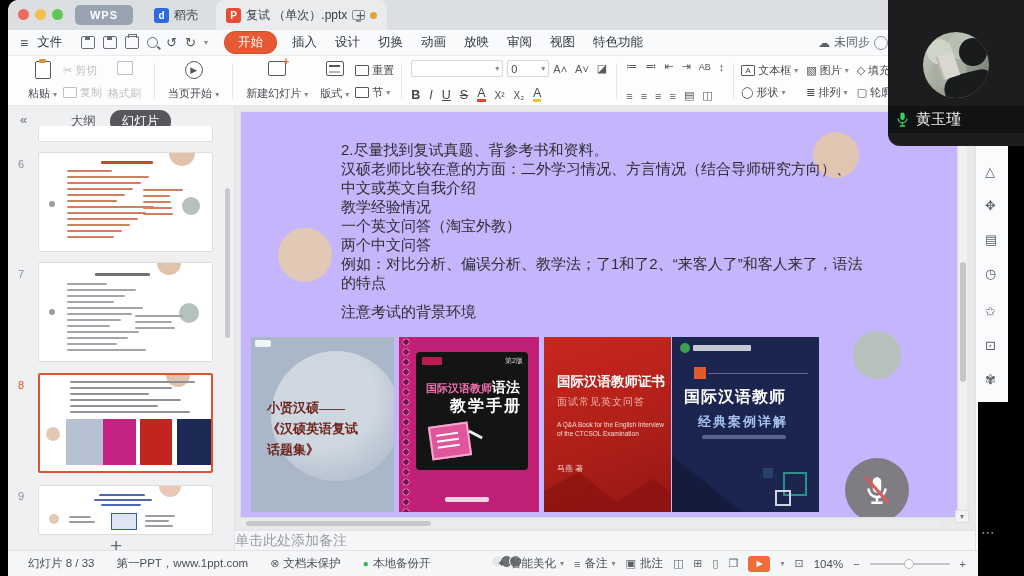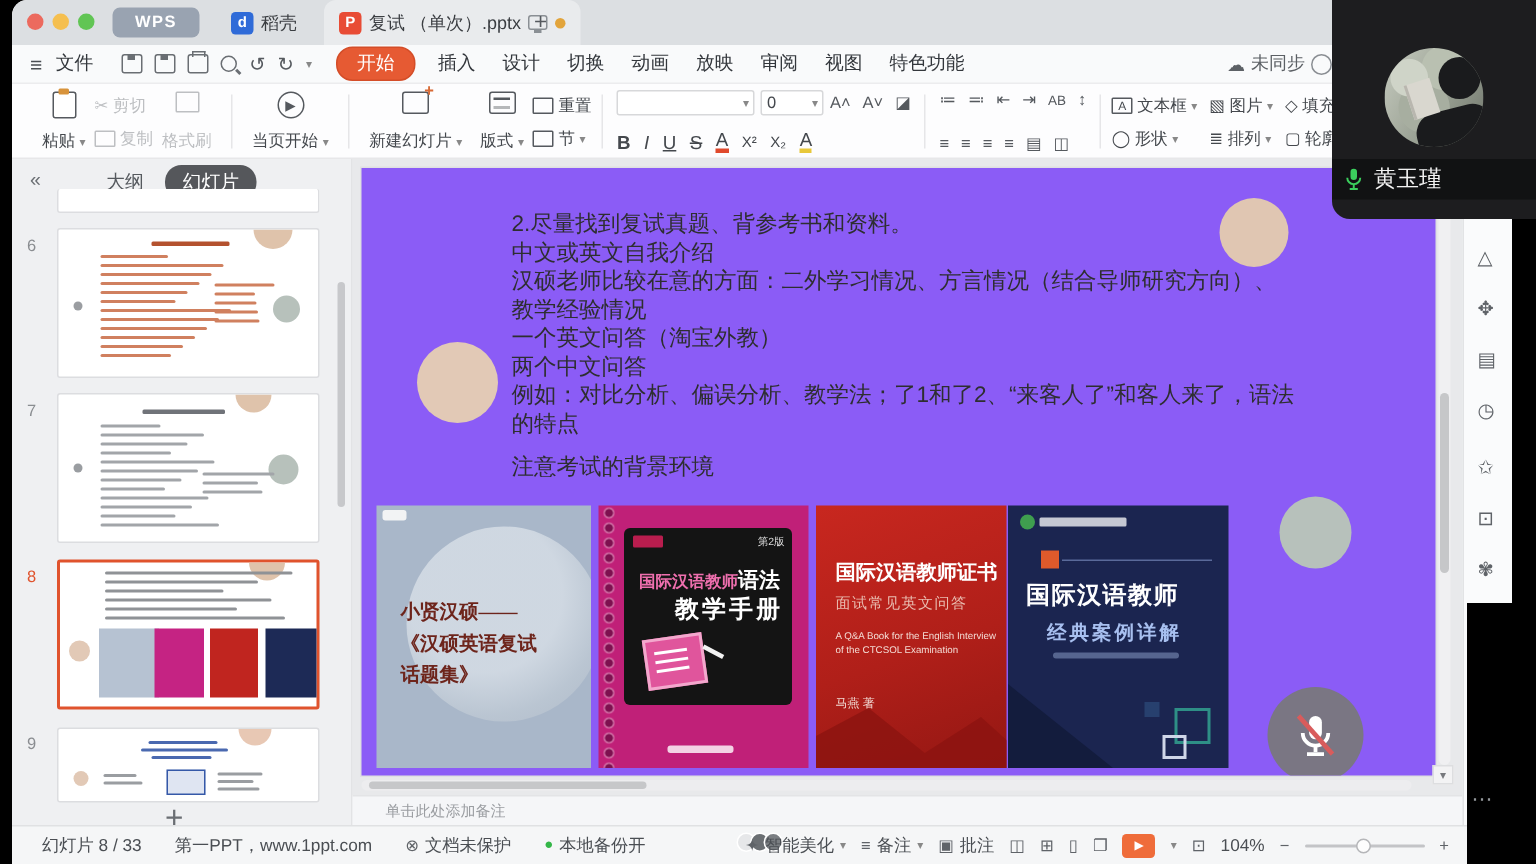--- a/index.html
+++ b/index.html
@@ -93,21 +93,21 @@
     border:1px solid #dcdde0; border-radius:2px; overflow:hidden; }
   .thumbnum { position:absolute; left:10px; font-size:11px; color:#8a8d91; }
   .tl-line { position:absolute; height:2px; border-radius:1px; }
   .half-moon { position:absolute; width:24px; height:12px; border-radius:0 0 24px 24px; background:#dfc3ab; }
   .dotdeco { position:absolute; border-radius:50%; }
   #panel-scroll { position:absolute; right:4px; top:82px; width:5px; height:150px; background:#c7c8cb; border-radius:3px; }
   #add-slide { position:absolute; left:102px; top:428px; font-size:21px; color:#6a6e73; font-weight:300; }
 
   
   #canvas { position:relative; flex:1; }
-  #slide { position:absolute; left:6px; top:6px; width:716px; height:405px; background:#8b5cf6;
+  #slide { position:absolute; left:6px; top:6px; width:716px; height:405px; background:#c4b5fd;
     box-shadow:0 0 0 1px #dfe0e2; overflow:hidden; }
   #slidetext { position:absolute; left:100px; top:28px; font-size:15px; line-height:19px; color:#2e2e30; z-index:2;}
   #slidetext .ln { white-space:nowrap; min-height:19px; }
   #slidetext .gap { height:10px; }
   .deco { position:absolute; border-radius:50%; z-index:1; }
   #books { position:absolute; left:10px; top:225px; height:175px; display:flex; align-items:flex-start; z-index:2; }
   .book { position:relative; height:175px; overflow:hidden; }
   
   #book1 { width:143px; background:#a9b7c9; margin-right:5px; }
   #book1 .moon { position:absolute; left:20px; top:14px; width:130px; height:130px; border-radius:50%;
@@ -163,21 +163,21 @@
     background:rgba(120,120,120,.92); z-index:5; display:flex; align-items:center; justify-content:center; }
 
   #hscroll { position:absolute; left:6px; top:414px; width:700px; height:7px; background:#ededef; border-radius:4px; }
   #hscroll .thumb { position:absolute; left:5px; top:1px; width:185px; height:5px; background:#c6c7c9; border-radius:3px; }
   #vscroll { position:absolute; right:8px; top:6px; width:8px; height:398px; background:#f0f0f2; border-radius:4px; }
   #vscroll .thumb { position:absolute; left:1px; top:150px; width:6px; height:120px; background:#c6c7c9; border-radius:3px; }
   #vscroll-btn { position:absolute; right:6px; top:404px; width:14px; height:13px; background:#f3f3f4;
     border:1px solid #dddee0; font-size:8px; color:#77797d; display:flex; align-items:center; justify-content:center;}
   #notesbar { position:absolute; left:0; right:0; top:424px; height:20px; background:#f5f6f8;
     border-top:1px solid #e3e4e6; display:flex; align-items:center; }
-  #notesbar span { margin-left:22px; font-size:10px; color:#9a9da1; }
+  #notesbar span { margin-left:0; font-size:14px; color:#9a9da1; }
 
   
   #rightrail { position:relative; width:33px; background:#fafbfc; border-left:1px solid #e2e3e5; }
   .railic { position:absolute; left:9px; font-size:13px; color:#5f6368; }
 
   
   #statusbar { position:relative; height:26px; background:#f5f6f7; border-top:1px solid #e0e1e3;
     display:flex; align-items:center; font-size:11.5px; color:#4a4e53; }
   #sb-left { display:flex; align-items:center; gap:22px; padding-left:20px; }
   .sbitem { display:flex; align-items:center; gap:4px; white-space:nowrap; }
@@ -489,22 +489,22 @@
     </div>
 
     <div id="canvas">
       <div id="slide">
         <div class="deco" style="left:572px;top:20px;width:46px;height:46px;background:#e0c6b2"></div>
         <div class="deco" style="left:37px;top:116px;width:54px;height:54px;background:#e2c9b6"></div>
         <div class="deco" style="left:612px;top:219px;width:48px;height:48px;background:#b7c1bb"></div>
 
         <div id="slidetext">
           <div class="ln">2.尽量找到复试真题、背参考书和资料。</div>
+          <div class="ln">汉硕老师比较在意的方面：二外学习情况、方言情况（结合导师研究方向）、</div>
           <div class="ln">中文或英文自我介绍</div>
-          <div class="ln">汉硕老师比较在意的方面：二外学习情况、方言情况（结合导师研究方向）、</div>
           <div class="ln">教学经验情况</div>
           <div class="ln">一个英文问答（淘宝外教）</div>
           <div class="ln">两个中文问答</div>
           <div class="ln">例如：对比分析、偏误分析、教学法；了1和了2、“来客人了”和客人来了，语法</div>
           <div class="ln">的特点</div>
           <div class="gap"></div>
           <div class="ln">注意考试的背景环境</div>
         </div>
 
         <div id="books">

